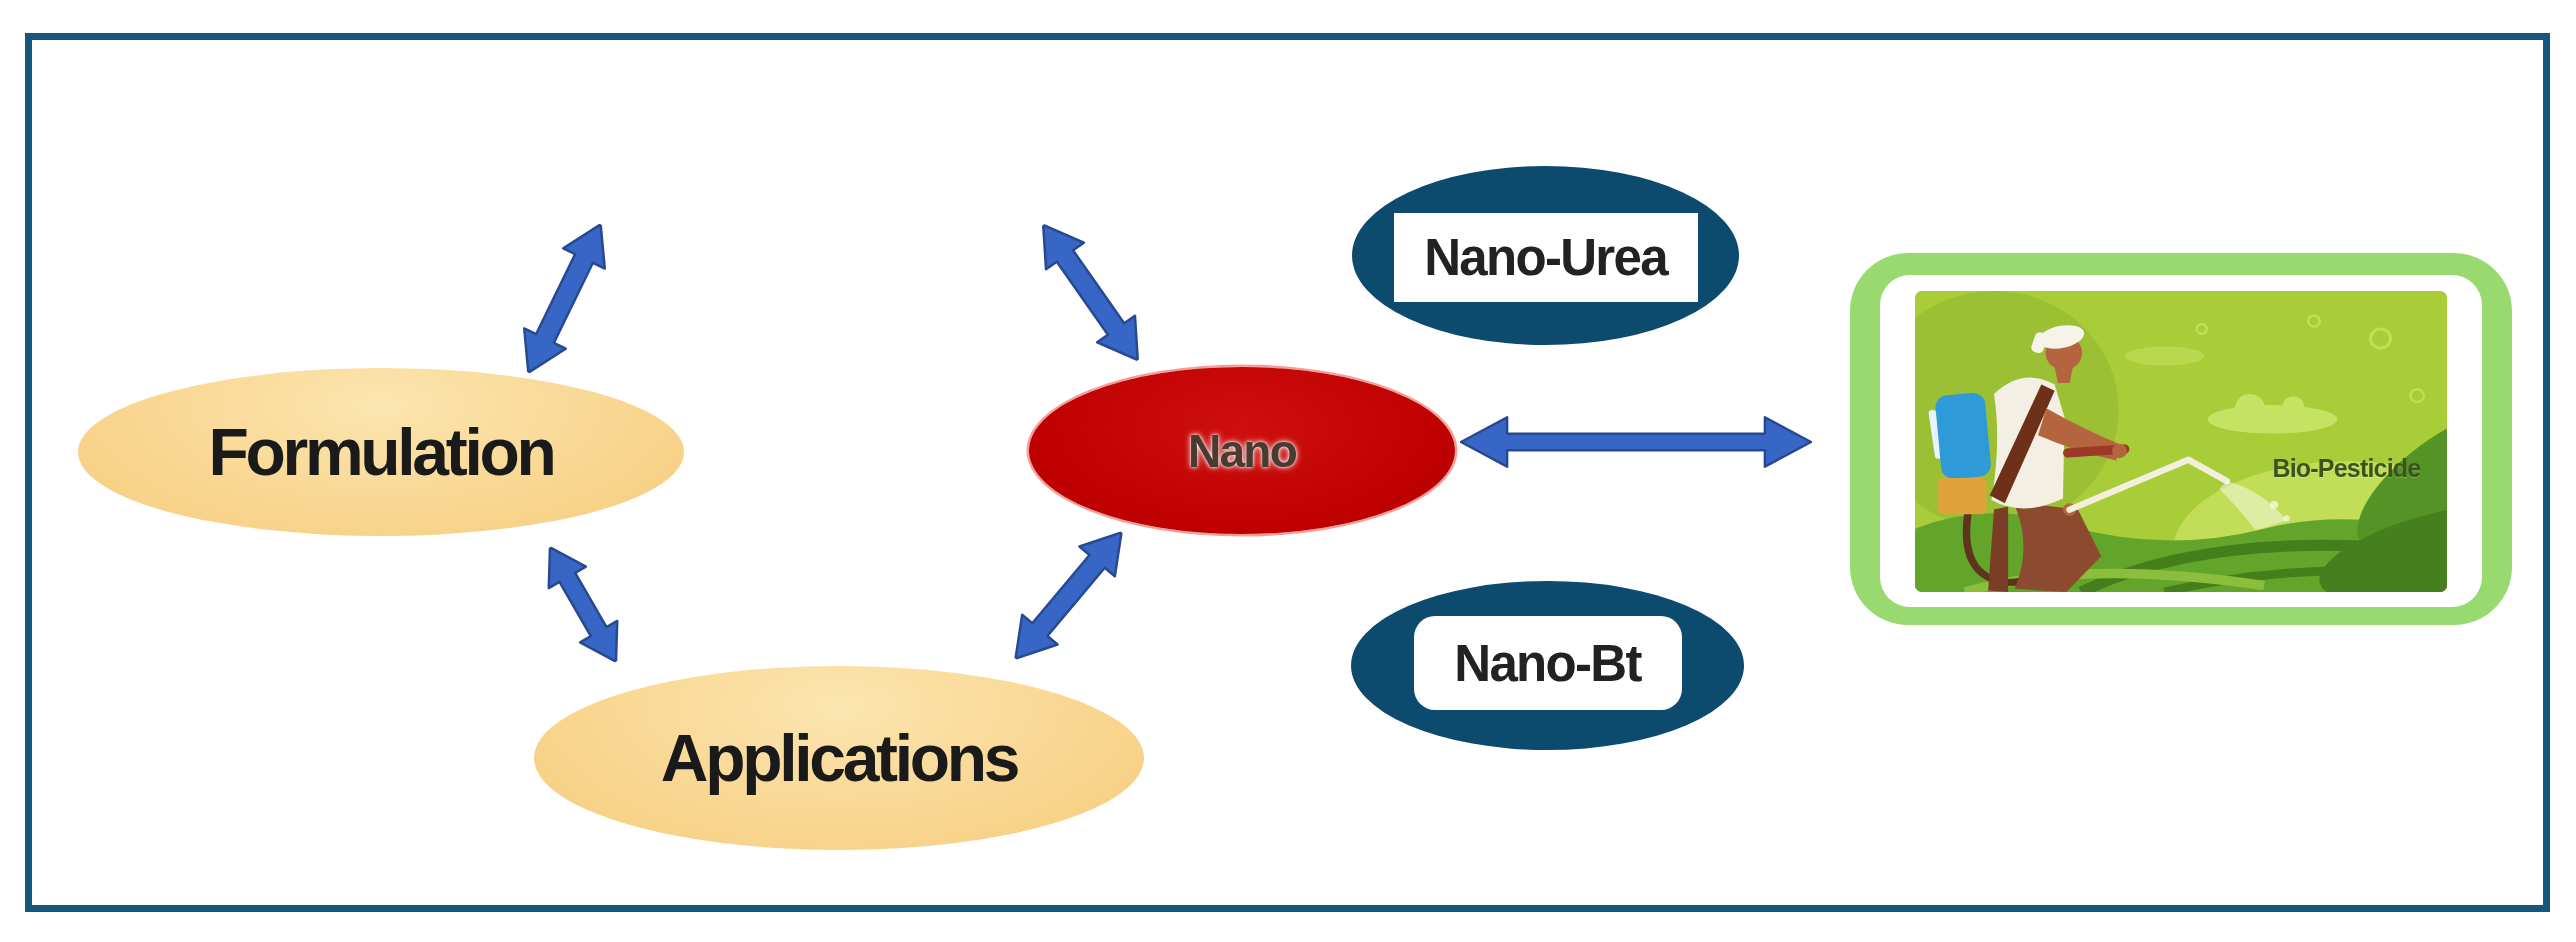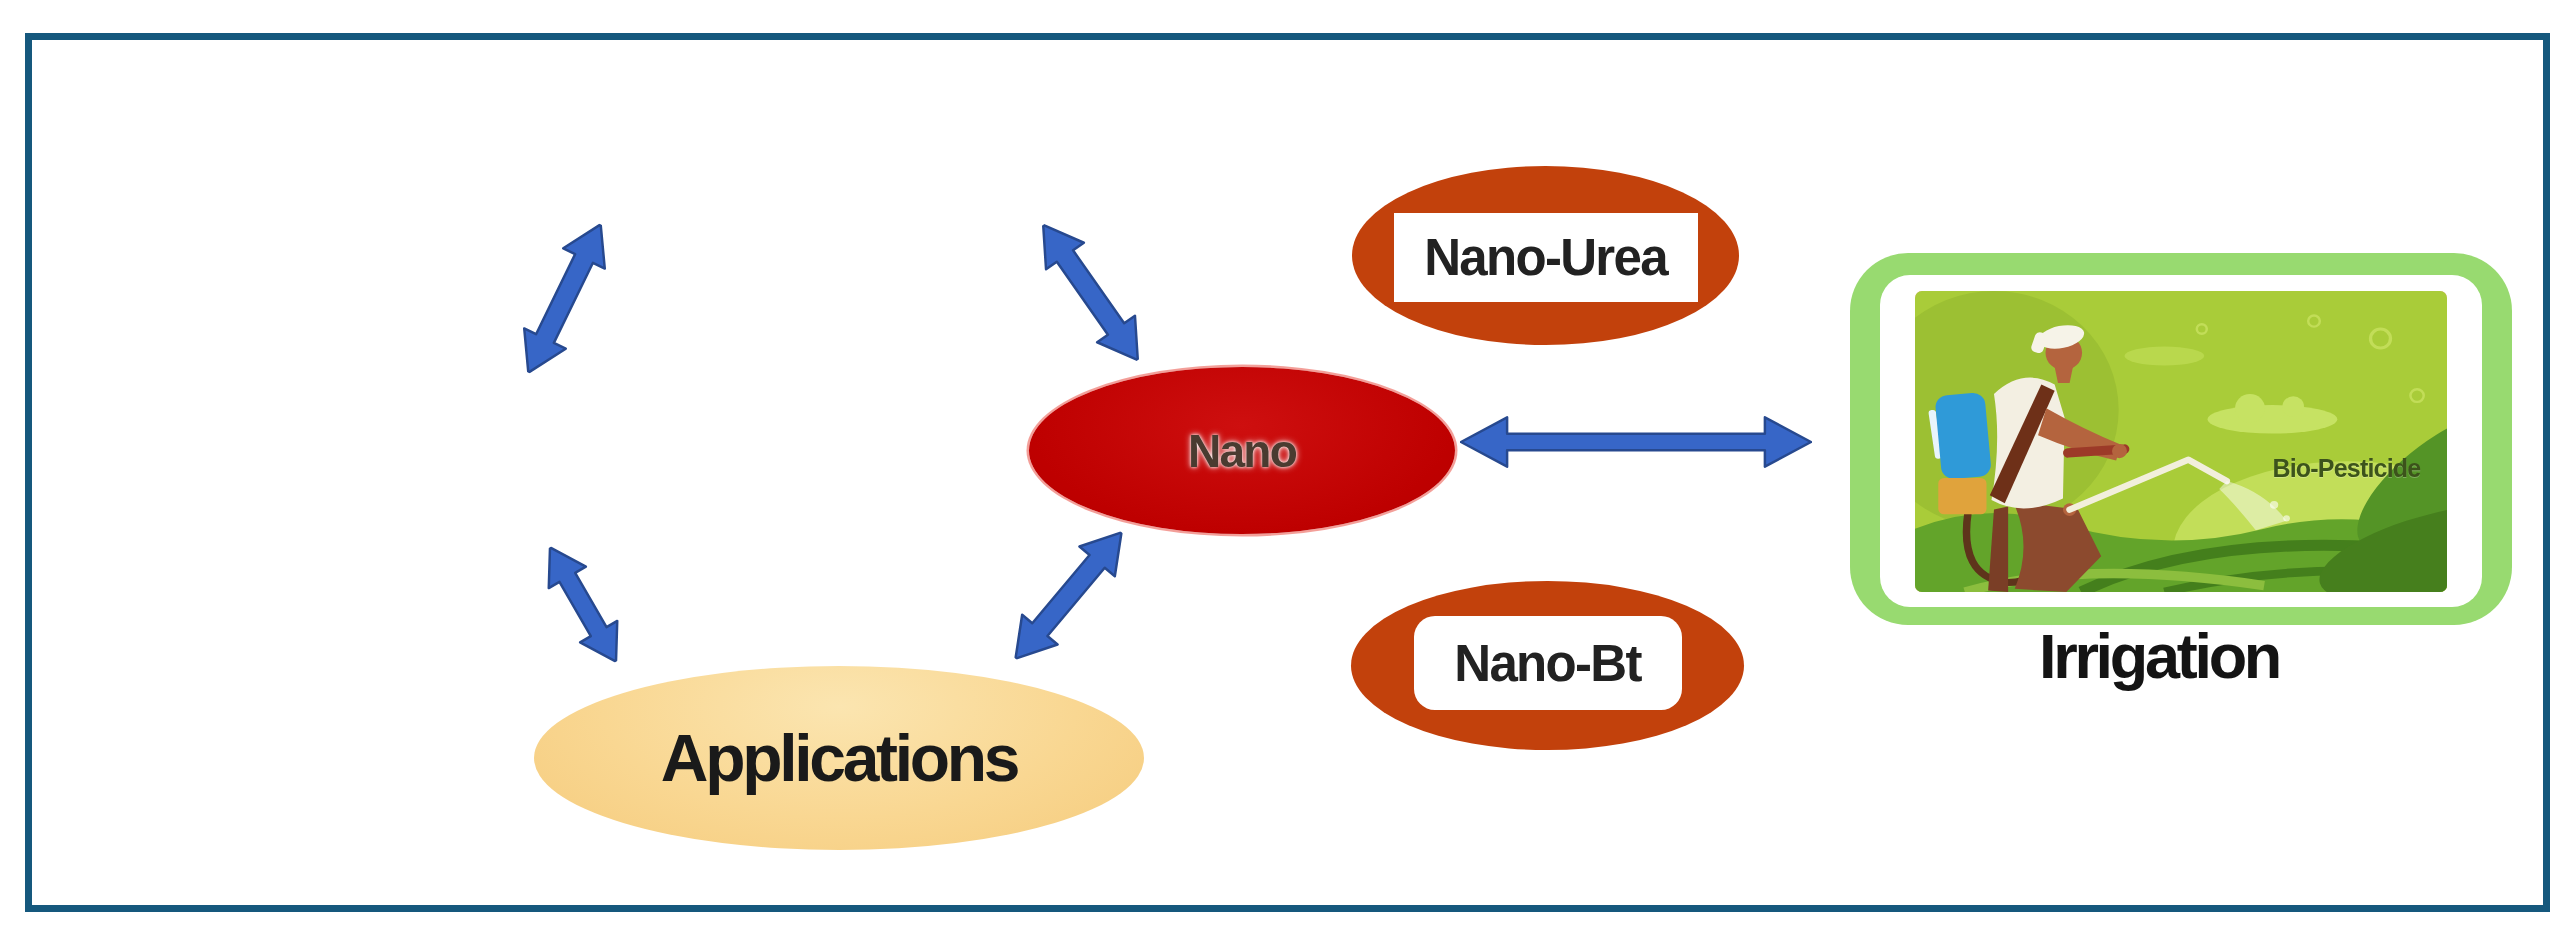--- a/index.html
+++ b/index.html
@@ -28,21 +28,21 @@
     gap: 20px;
   }
   .center-line1 {
     font-size: 46px; font-weight: bold; color: #4A3B30; line-height: 1.0; letter-spacing: -1.7px;
     text-shadow: 0 0 3.3px #ffffff, 0 0 7.4px rgba(255,255,255,0.85);
   }
   .center-line2 {
     font-size: 58px; font-weight: bold; color: #ffffff; line-height: 1.05; letter-spacing: -2.5px;
     text-shadow: 0 0 8.3px rgba(150,180,255,0.95), 1.7px 2.5px 2.5px rgba(20,20,90,0.35);
   }
-  .red-tag { background: #c2410c; }
+  .red-tag { background: #0c4a6e; }
   .tag-box {
     position: absolute; left: 50%; transform: translateX(-50%);
     background: #ffffff; display: flex; align-items: center; justify-content: center;
   }
   .tag-label { font-size: 51px; font-weight: bold; color: #222222; letter-spacing: -1.7px; line-height: 1; }
   .arrow { position: absolute; }
   .green-panel {
     position: absolute; left: 1851px; top: 254px; width: 662px; height: 372px;
     background: #98DA70; border-radius: 58px;
   }
@@ -66,20 +66,23 @@
     letter-spacing: -3.3px; line-height: 1.05;
   }
 </style>
 </head>
 <body>
 
 <div class="canvas">
   <div class="frame">
 
 
+    <div class="ellipse peach" style="left:46px; top:328px; width:606px; height:168px;">
+      <span class="cycle-label">Formulation</span>
+    </div>
 
     <div class="ellipse peach" style="left:502px; top:626px; width:610px; height:184px;">
       <span class="cycle-label">Applications</span>
     </div>
 
     <div class="ellipse center-ellipse" style="left:997px; top:327px; width:426px; height:167px;">
       <span class="center-line1">Nano</span>
     </div>
 
     <div class="ellipse red-tag" style="left:1320px; top:126px; width:387px; height:179px;">
@@ -167,17 +170,16 @@
             <path d="M186 276 L329 213 L375 240" fill="none" stroke="#F2EFDC" stroke-width="8" stroke-linejoin="round" stroke-linecap="round"></path>
             <path d="M375 240 Q 420 253 447 290 L410 302 Q 384 268 366 250 Z" fill="#FFFFFF" opacity="0.45"></path>
             <circle cx="432" cy="270" r="5" fill="#FFFFFF" opacity="0.6"></circle>
             <circle cx="447" cy="287" r="4" fill="#FFFFFF" opacity="0.6"></circle>
           </svg>
           <div class="scene-label">Bio-Pesticide</div>
         </div>
       </div>
     </div>
 
-    <div class="caption" style="left:1879px; top:583px;">Irrigation</div>
 
   </div>
 </div>
 
 
 </body></html>

